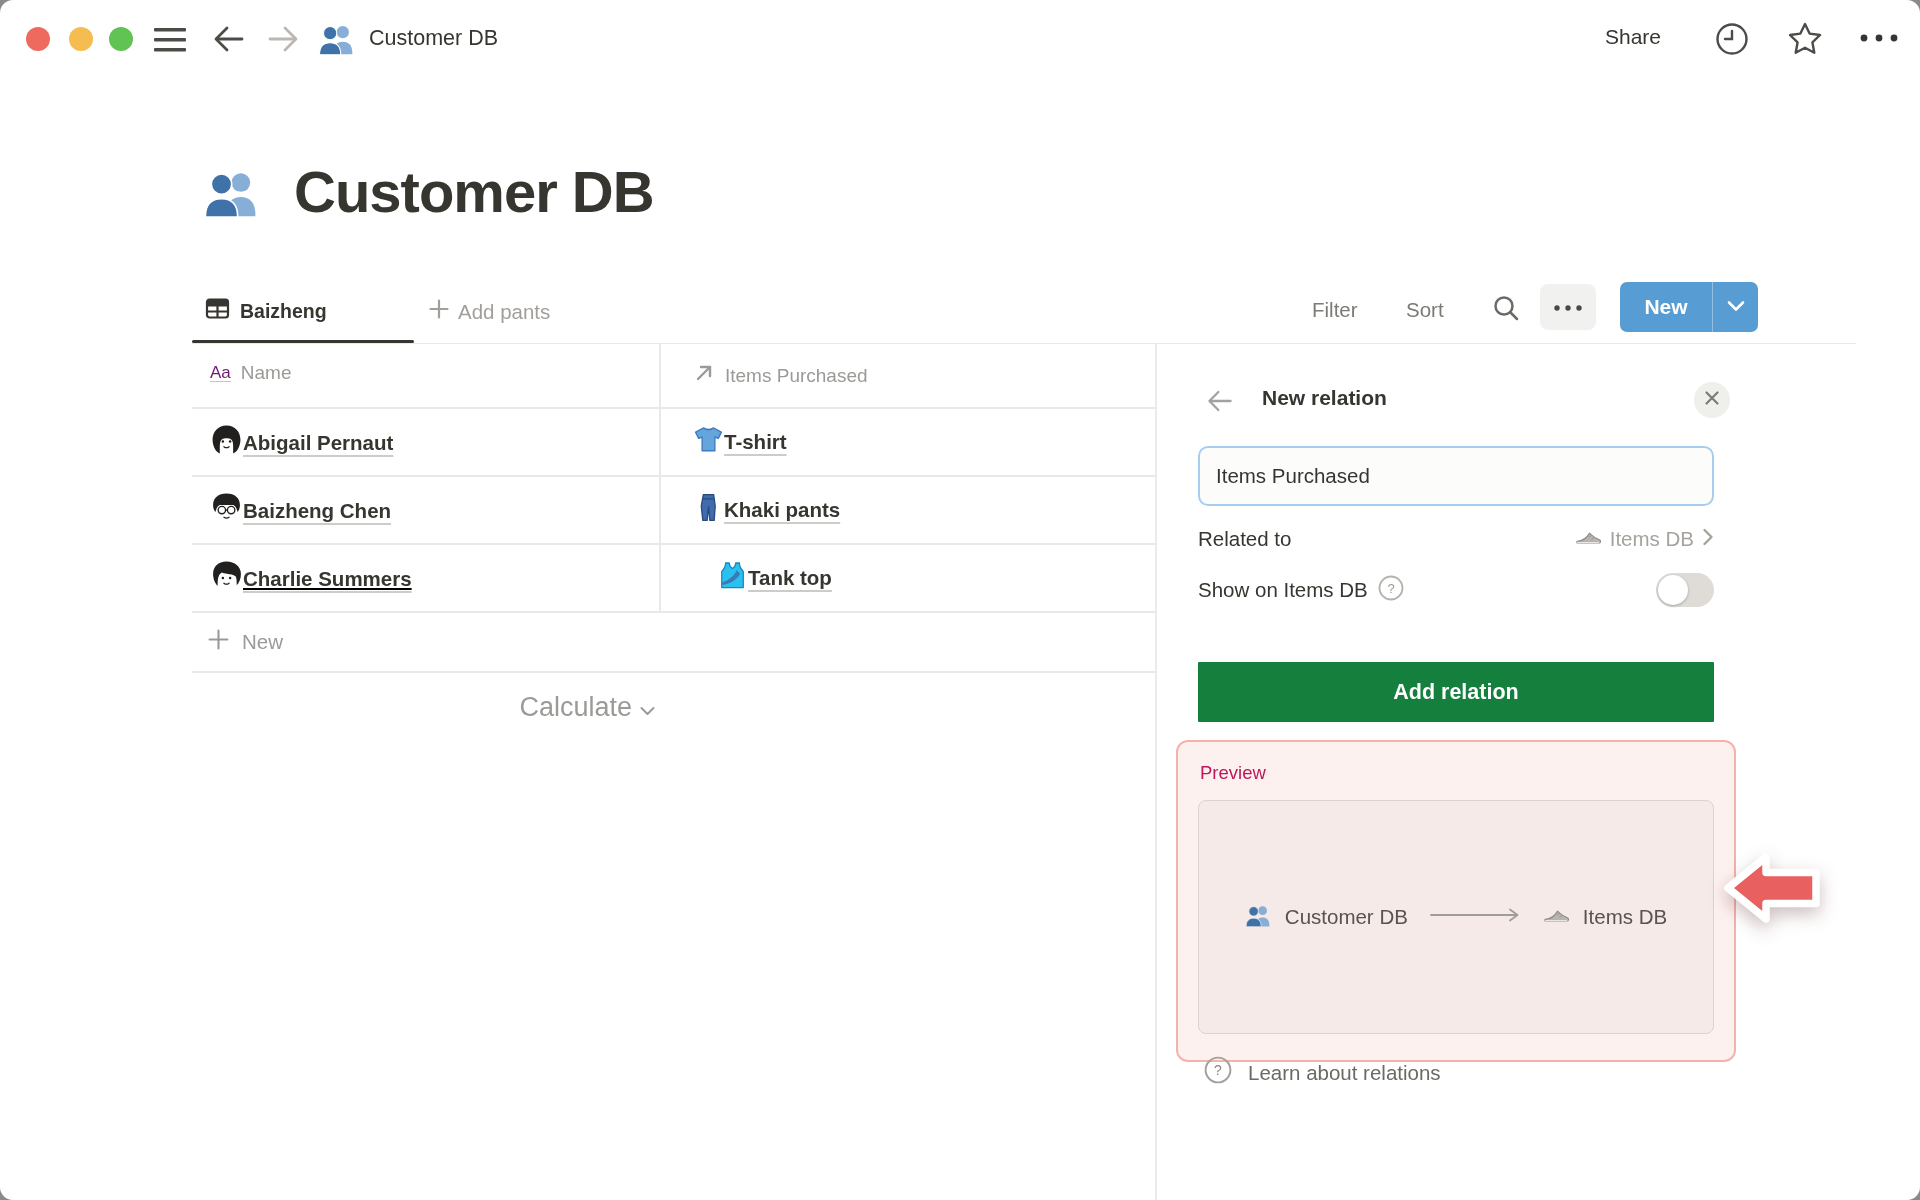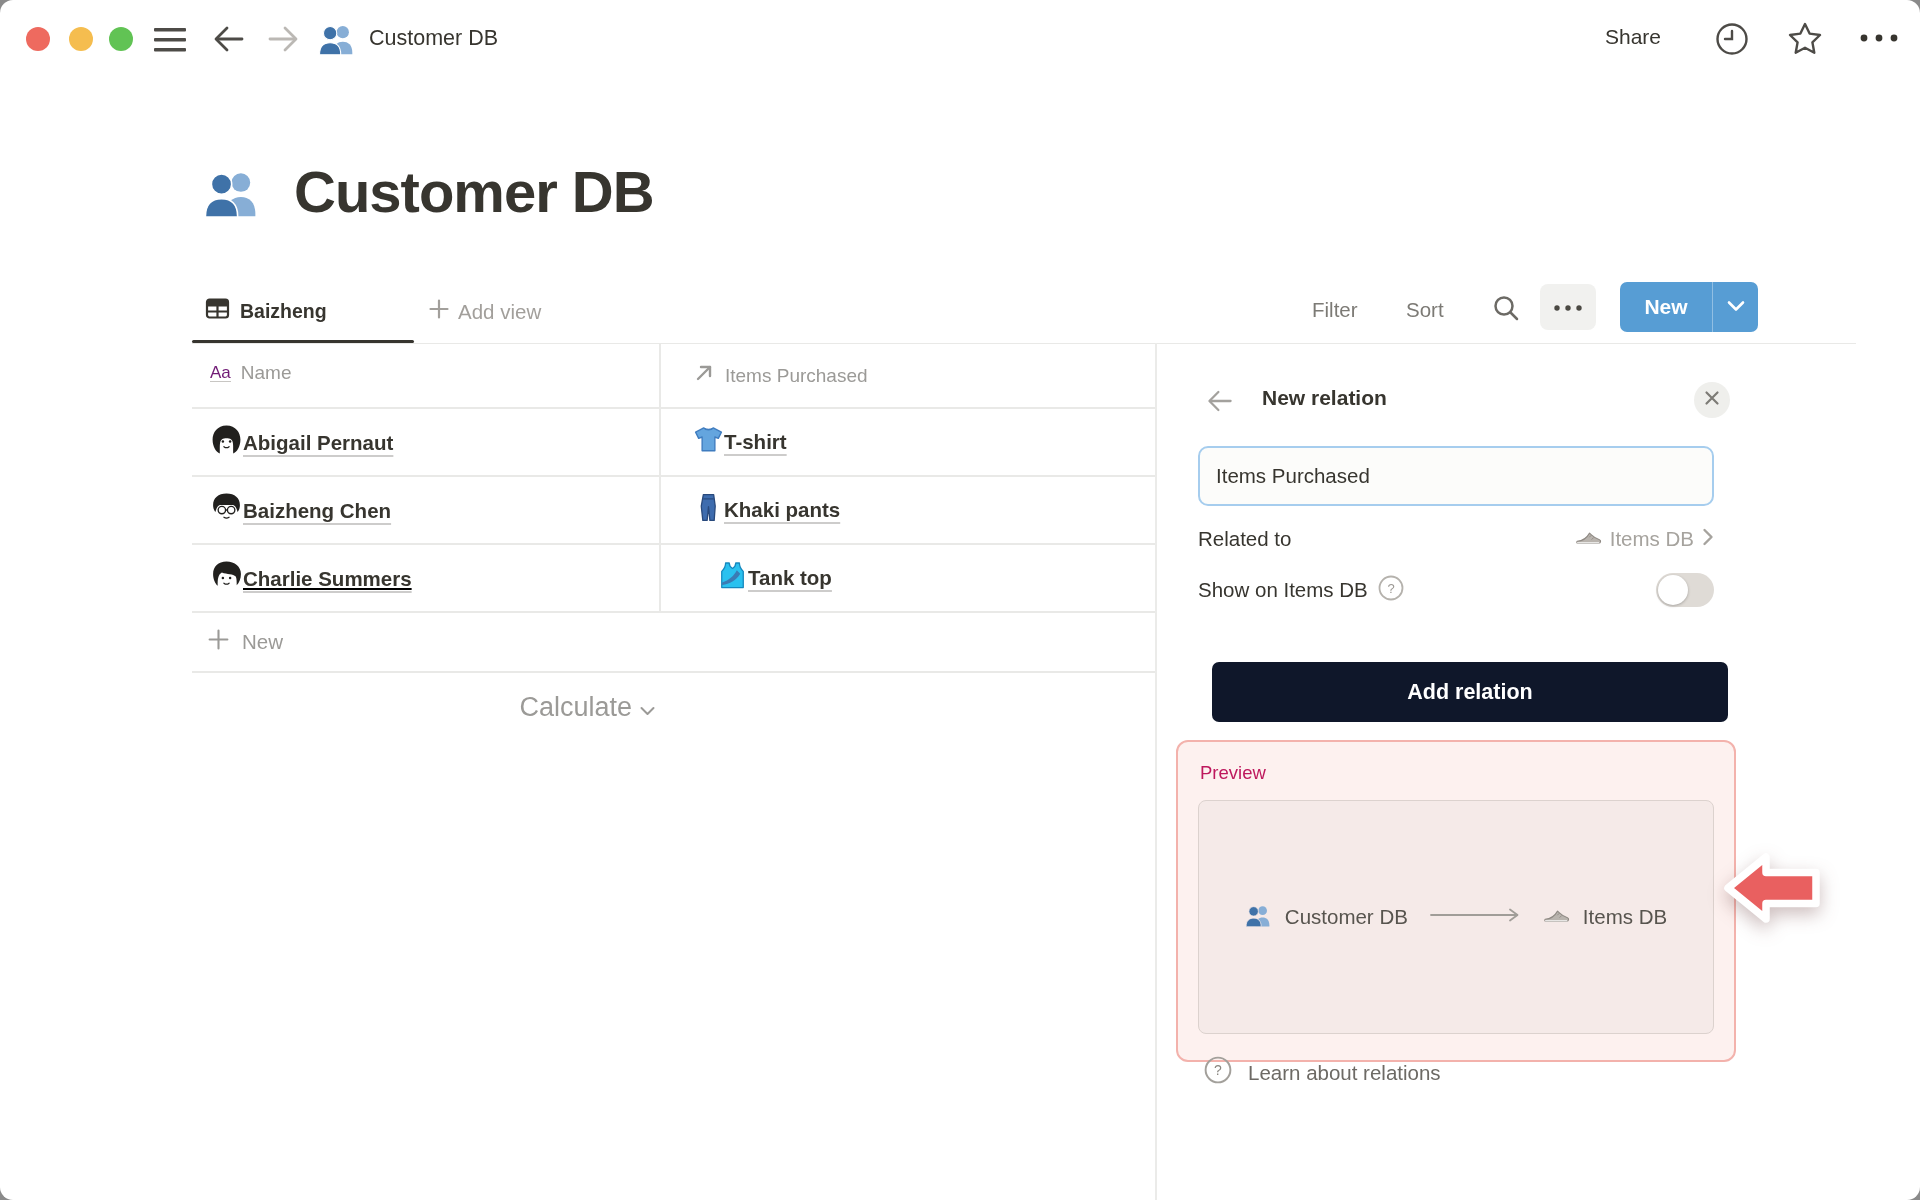--- a/index.html
+++ b/index.html
@@ -37,21 +37,21 @@
 
   
   .panel-title { font-size:21px; font-weight:700; color:#37352f; }
   .close-circle { width:36px; height:36px; border-radius:50%; background:#efefec; display:flex; align-items:center; justify-content:center; }
   .relation-input { width:516px; height:60px; border:2.5px solid #a6cdee; background:#fcfcfa; border-radius:10px; font-size:20.5px; color:#37352f; padding:0 16px; font-family:inherit; outline:none; }
   .prow { width:516px; display:flex; align-items:center; justify-content:space-between; }
   .plabel { font-size:20.5px; color:#37352f; display:flex; align-items:center; gap:10px; }
   .pvalue { display:flex; align-items:center; gap:8px; font-size:20.5px; color:#a6a39e; }
   .toggle { width:58px; height:34px; border-radius:17px; background:#dfdbd6; position:relative; }
   .knob { position:absolute; left:2px; top:2px; width:30px; height:30px; border-radius:50%; background:#fff; box-shadow:0 1px 3px rgba(0,0,0,0.25); }
-  .add-btn { width:516px; height:60px; border-radius:7px; background:#0f172a; color:#fff; font-size:21.5px; font-weight:600; display:flex; align-items:center; justify-content:center;margin-left:14px; }
+  .add-btn { width:516px; height:60px; border-radius:1px; background:#15803d; color:#fff; font-size:21.5px; font-weight:600; display:flex; align-items:center; justify-content:center; }
   .pink-box { width:560px; height:322px; border-radius:12px; border:2.5px solid #f3b2ac; background:#fdf1ef; }
   .preview-label { font-size:18.5px; font-weight:500; color:#be185d; }
   .preview-card { width:516px; height:234px; border-radius:8px; border:1.5px solid #dcd2ce; background:#f5eae8; display:flex; align-items:center; justify-content:center; gap:13px; }
   .preview-text { font-size:20.5px; color:#57544e; }
   .learn { display:flex; align-items:center; gap:16px; font-size:20.5px; color:#6d6a65; }
   .red-arrow-svg { filter:drop-shadow(0 7px 9px rgba(90,40,40,0.30)); }
 </style>
 </head>
 <body>
 
@@ -143,21 +143,21 @@
     <span>Baizheng</span>
   </div>
   <div class="abs" style="left:192px;top:340px;width:222px;height:3px;background:#37352f;border-radius:2px;"></div>
 
   <div class="abs add-view" style="left:428px;top:298px;">
     <span>
       <svg width="22" height="22" viewBox="0 0 22 22" stroke="#a29f9b" stroke-width="2.2" stroke-linecap="round">
           <path d="M11 2.5v17M2.5 11h17"></path>
         </svg>
     </span>
-    <span>Add view</span>
+    <span>Add pants</span>
   </div>
 
   <span class="abs tb-text" style="left:1312px;top:298px;">Filter</span>
   <span class="abs tb-text" style="left:1406px;top:298px;">Sort</span>
   <span class="abs icon-btn" style="left:1492px;top:294px;">
     <svg width="28" height="28" viewBox="0 0 28 28" fill="none" stroke="#6c6a65" stroke-width="2.5" stroke-linecap="round">
         <circle cx="12" cy="12" r="8.5"></circle>
         <path d="M18.5 18.5 25 25"></path>
       </svg>
   </span>

